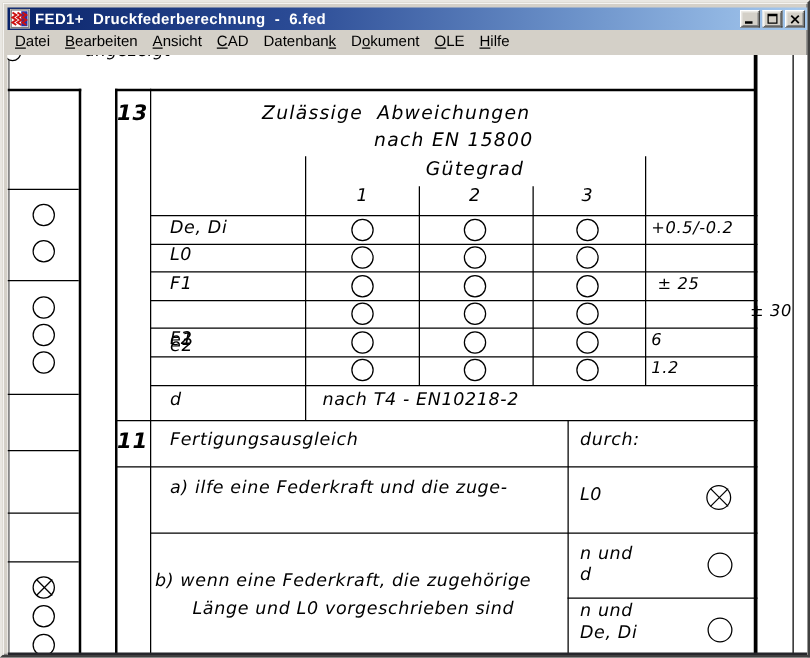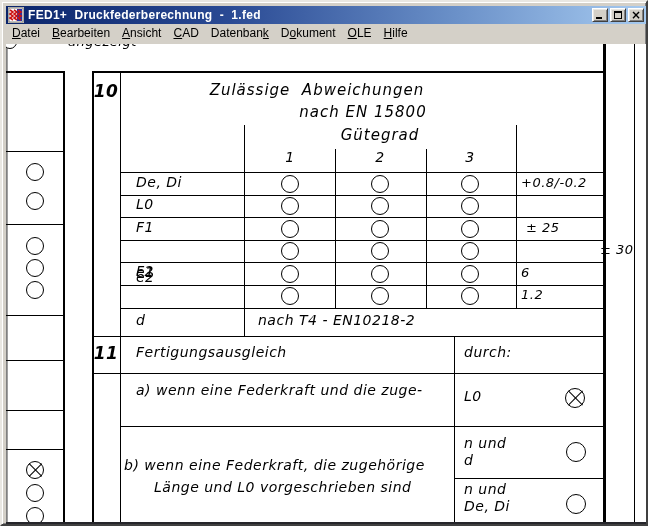--- a/index.html
+++ b/index.html
@@ -71,21 +71,21 @@
     <div class="appicon">
       <svg width="16" height="16" viewBox="0 0 16 16">
         <rect x="0" y="0" width="16" height="16" fill="#d4d0c8"></rect>
         <rect x="1" y="1" width="14" height="14" fill="#ffffff" stroke="#808080" stroke-width="1"></rect>
         <rect x="9" y="2" width="5" height="12" fill="#2233aa"></rect>
         <path d="M2 3 L5 5 L2 7 L5 9 L2 11 L5 13" stroke="#cc1111" stroke-width="1.6" fill="none"></path>
         <path d="M6 3 L9 5 L6 7 L9 9 L6 11 L9 13" stroke="#cc1111" stroke-width="1.6" fill="none"></path>
         <path d="M10 3 L13 5 L10 7 L13 9 L10 11 L13 13" stroke="#cc1111" stroke-width="1.6" fill="none"></path>
       </svg>
     </div>
-    <div class="title">FED1+  Druckfederberechnung  -  1.fed</div>
+    <div class="title">FED1+  Druckfederberechnung  -  6.fed</div>
     <div class="winbtns">
       <div class="winbtn">
           <span class="glyph-min"></span>
         </div>
       <div class="winbtn">
           <span class="glyph-max"></span>
         </div>
       <div class="winbtn">
           <span class="glyph-close">×</span>
         </div>
@@ -124,21 +124,21 @@
     <div class="radio checked" style="left:20px; top:417px;"></div>
     <div class="radio" style="left:20px; top:440px;"></div>
     <div class="radio" style="left:20px; top:463px;"></div>
 
     <div class="vl" style="left:86px; top:27px; width:2px; height:455px;"></div>
     <div class="hl" style="left:86px; top:27px; width:513px; height:2px;"></div>
     <div class="vl" style="left:114px; top:27px; height:455px;"></div>
     <div class="vl" style="left:597px; top:0; width:3px; height:482px;"></div>
     <div class="vl" style="left:628px; top:0; height:482px;"></div>
 
-    <div class="t num center" style="left:86px; top:38px; width:28px;">10</div>
+    <div class="t num center" style="left:86px; top:38px; width:28px;">13</div>
     <div class="t center" style="left:114px; top:38px; width:394px; font-size:15px; letter-spacing:1px;">Zulässige  Abweichungen</div>
     <div class="t center" style="left:114px; top:60px; width:486px; font-size:15px; letter-spacing:1px;">nach EN 15800</div>
     <div class="t center" style="left:238px; top:83px; width:272px; font-size:15px; letter-spacing:1px;">Gütegrad</div>
     <div class="t center" style="left:264px; top:106px; width:40px;">1</div>
     <div class="t center" style="left:354px; top:106px; width:40px;">2</div>
     <div class="t center" style="left:444px; top:106px; width:40px;">3</div>
 
     <div class="vl" style="left:238px; top:81px; height:211px;"></div>
     <div class="vl" style="left:510px; top:81px; height:183px;"></div>
     <div class="vl" style="left:329px; top:105px; height:159px;"></div>
@@ -171,41 +171,41 @@
     <div class="radio" style="left:275px; top:198px;"></div>
     <div class="radio" style="left:365px; top:198px;"></div>
     <div class="radio" style="left:455px; top:198px;"></div>
     <div class="radio" style="left:275px; top:221px;"></div>
     <div class="radio" style="left:365px; top:221px;"></div>
     <div class="radio" style="left:455px; top:221px;"></div>
     <div class="radio" style="left:275px; top:243px;"></div>
     <div class="radio" style="left:365px; top:243px;"></div>
     <div class="radio" style="left:455px; top:243px;"></div>
 
-    <div class="t small" style="left:515px; top:132px; width:83px;">+0.8/-0.2</div>
+    <div class="t small" style="left:515px; top:132px; width:83px;">+0.5/-0.2</div>
     <div class="t small" style="left:515px; top:154px; width:83px;"></div>
     <div class="t small" style="left:520px; top:177px; width:78px;">± 25</div>
     <div class="t small" style="left:548px; top:199px; width:78px;margin-left:46px;">± 30</div>
     <div class="t small" style="left:515px; top:222px; width:83px;">6</div>
     <div class="t small" style="left:515px; top:244px; width:83px;">1.2</div>
 
     <div class="t" style="left:130px; top:269px;">d</div>
     <div class="t" style="left:252px; top:269px;">nach T4 - EN10218-2</div>
 
     <div class="hl" style="left:86px; top:292px; width:514px;"></div>
     <div class="hl" style="left:86px; top:329px; width:514px;"></div>
     <div class="vl" style="left:448px; top:292px; height:190px;"></div>
     <div class="hl" style="left:114px; top:382px; width:486px;"></div>
     <div class="hl" style="left:448px; top:434px; width:152px;"></div>
 
     <div class="t num center" style="left:86px; top:300px; width:28px;">11</div>
     <div class="t" style="left:130px; top:301px;">Fertigungsausgleich</div>
     <div class="t" style="left:458px; top:301px;">durch:</div>
 
-    <div class="t" style="left:130px; top:339px;">a) wenn eine Federkraft und die zuge-</div>
+    <div class="t" style="left:130px; top:339px;">a) ilfe eine Federkraft und die zuge-</div>
     <div class="t" style="left:458px; top:345px;">L0</div>
     <div class="radio big checked" style="left:559px; top:344px;"></div>
 
     <div class="t" style="left:118px; top:414px;">b) wenn eine Federkraft, die zugehörige</div>
     <div class="t" style="left:148px; top:436px;">Länge und L0 vorgeschrieben sind</div>
     <div class="t" style="left:458px; top:392px;">n und</div>
     <div class="t" style="left:458px; top:409px;">d</div>
     <div class="radio big" style="left:560px; top:398px;"></div>
     <div class="t" style="left:458px; top:438px;">n und</div>
     <div class="t" style="left:458px; top:455px;">De, Di</div>

